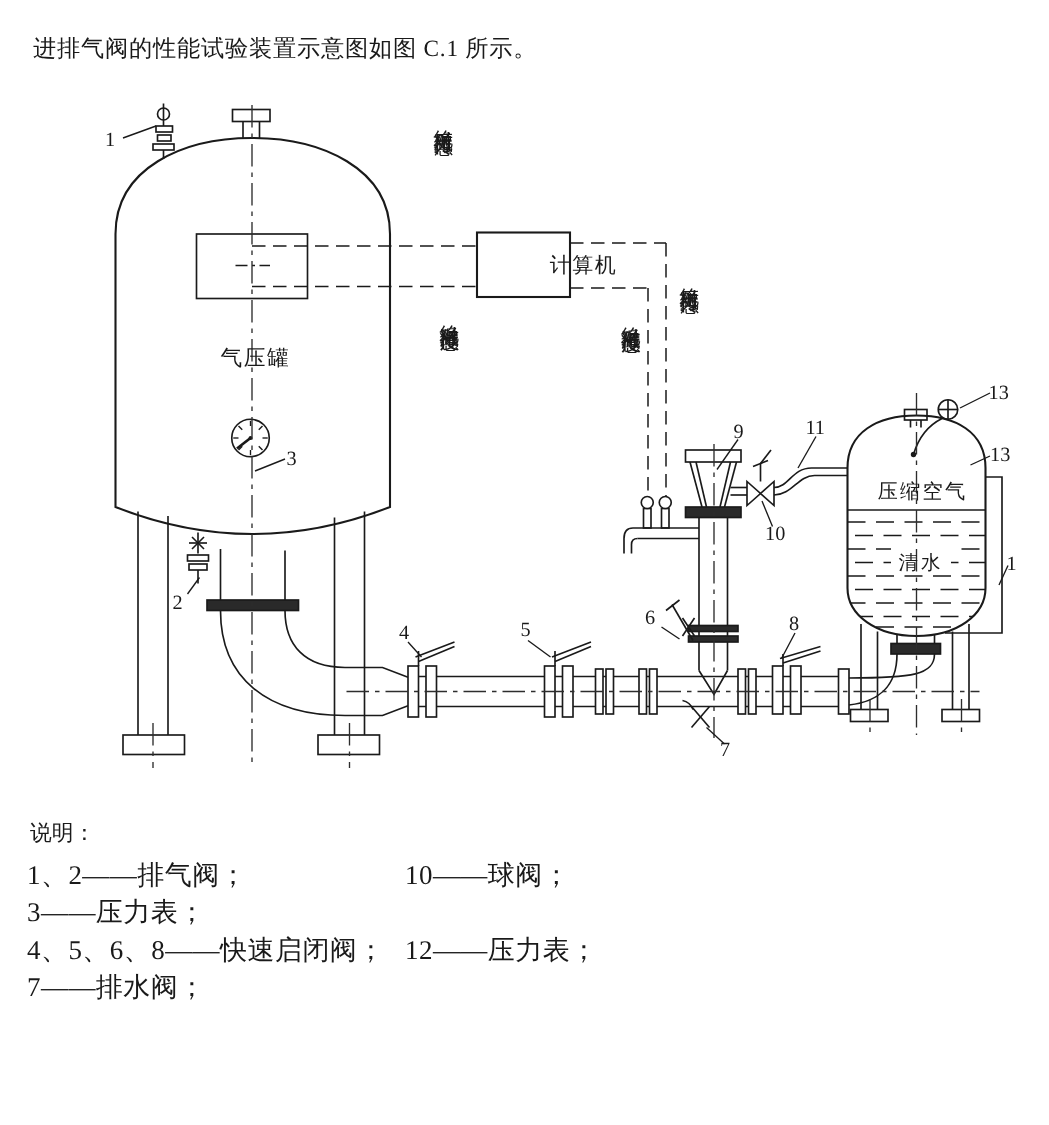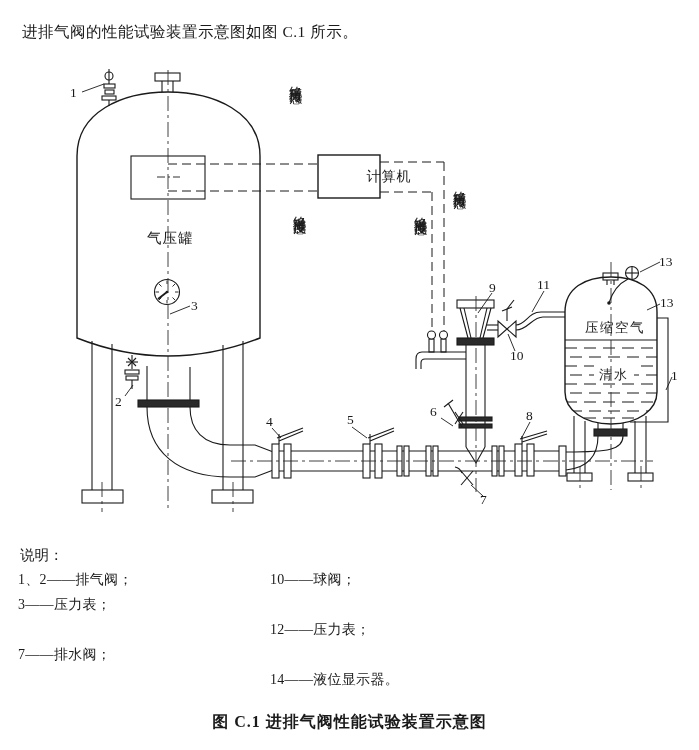--- a/index.html
+++ b/index.html
@@ -14,21 +14,21 @@
   .air-label{left:585px;top:319px;font-size:13.5px;letter-spacing:1.5px;}
   .water-label{left:599px;top:366px;font-size:13px;letter-spacing:2px;}
   .vlabel{writing-mode:vertical-rl;text-orientation:upright;font-size:13px;
           letter-spacing:1px;line-height:16px;}
   .v1{left:287px;top:76px;}
   .v2{left:291px;top:206px;}
   .v3{left:412px;top:207px;}
   .v4{left:451px;top:181px;}
   .callout{font-size:13.5px;}
   .legend-title{left:20px;top:546px;font-size:14.5px;}
-  .lg{font-size:14px;letter-spacing:0.3px;}
+  .lg{font-size:18px;letter-spacing:0.3px;}
   .caption{left:0;top:712px;width:699px;text-align:center;font-weight:bold;
            font-size:16px;letter-spacing:1px;}
 </style>
 </head>
 <body>
 
 <div class="page">
 
   <div class="abs intro">进排气阀的性能试验装置示意图如图 C.1 所示。</div>
 
@@ -305,19 +305,18 @@
   <span class="abs callout" style="left:489px;top:280px;">9</span>
   <span class="abs callout" style="left:510px;top:348px;">10</span>
   <span class="abs callout" style="left:537px;top:277px;">11</span>
   <span class="abs callout" style="left:659px;top:254px;">13</span>
   <span class="abs callout" style="left:660px;top:295px;">13</span>
   <span class="abs callout" style="left:671px;top:368px;">1</span>
 
   <div class="abs legend-title">说明：</div>
   <div class="abs lg" style="left:18px;top:571px;">1、2——排气阀；</div>
   <div class="abs lg" style="left:18px;top:596px;">3——压力表；</div>
+  <div class="abs lg" style="left:18px;top:621px;">4、5、6、8——快速启闭阀；</div>
   <div class="abs lg" style="left:18px;top:646px;">7——排水阀；</div>
   <div class="abs lg" style="left:270px;top:571px;">10——球阀；</div>
   <div class="abs lg" style="left:270px;top:621px;">12——压力表；</div>
-  <div class="abs lg" style="left:270px;top:671px;">14——液位显示器。</div>
-
-  <div class="abs caption">图 C.1  进排气阀性能试验装置示意图</div>
+
 </div>
 
 </body></html>

